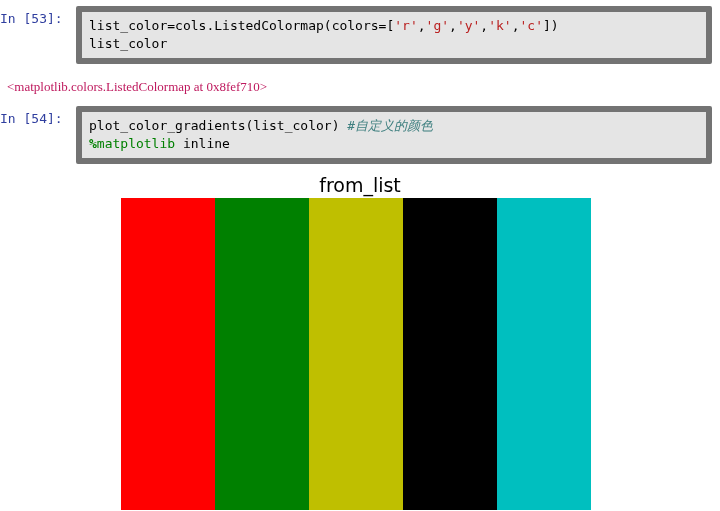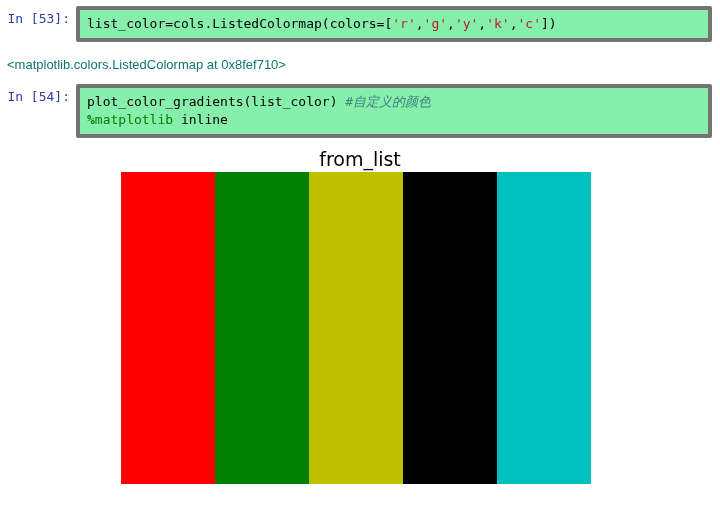--- a/index.html
+++ b/index.html
@@ -16,51 +16,50 @@
     padding-top: 6px;
   }
   .cell {
     display: flex;
     align-items: flex-start;
     margin-bottom: 10px;
   }
   .prompt {
     width: 76px;
     flex: 0 0 76px;
-    text-align: right;
     padding: 4px 6px 0 0;
     font-family: "DejaVu Sans Mono", "Menlo", "Consolas", monospace;
     font-size: 13px;
     line-height: 18px;
     box-sizing: border-box;
   }
   .prompt-in { color: #303F9F; }
   .prompt-out { color: #D84315; }
   .input-area {
     flex: 1;
-    background: #86efac;
-    border: 4px solid #737373;
+    background: #e5e5e5;
+    border: 6px solid #737373;
     border-radius: 2px;
     padding: 5px 7px;
     margin-right: 8px;
     box-sizing: border-box;
   }
   .code-line {
     font-family: "DejaVu Sans Mono", "Menlo", "Consolas", monospace;
     font-size: 13px;
     line-height: 18px;
     white-space: pre;
   }
   .output-area {
     flex: 1;
     padding: 4px 7px 0 7px;
-    font-family: Liberation Sans, sans-serif;
+    font-family: Liberation Serif, serif;
     font-size: 13px;
     line-height: 18px;
-    color: #0f766e;
+    color: #be185d;
   }
   .tok-builtin { color: #008000; }
   .tok-str { color: #BA2121; }
   .tok-magic { color: #008000; font-weight: bold; }
   .tok-comment { color: #408080; font-style: italic; }
 
   .figure-wrap {
     display: flex;
     justify-content: center;
     margin-top: 4px;
@@ -86,20 +85,21 @@
 </style>
 </head>
 <body>
 
 <div class="nb">
 
   <div class="cell">
     <div class="prompt prompt-in">In  [53]:</div>
     <div class="input-area">
       <div class="code-line"><span>list_color=cols.ListedColormap(colors=[</span><span class="tok-str">'r'</span><span>,</span><span class="tok-str">'g'</span><span>,</span><span class="tok-str">'y'</span><span>,</span><span class="tok-str">'k'</span><span>,</span><span class="tok-str">'c'</span><span>])</span></div>
+      <div class="code-line">list_color</div>
     </div>
   </div>
 
   <div class="cell">
     <div class="output-area">&lt;matplotlib.colors.ListedColormap at 0x8fef710&gt;</div>
   </div>
 
   <div class="cell">
     <div class="prompt prompt-in">In  [54]:</div>
     <div class="input-area">

